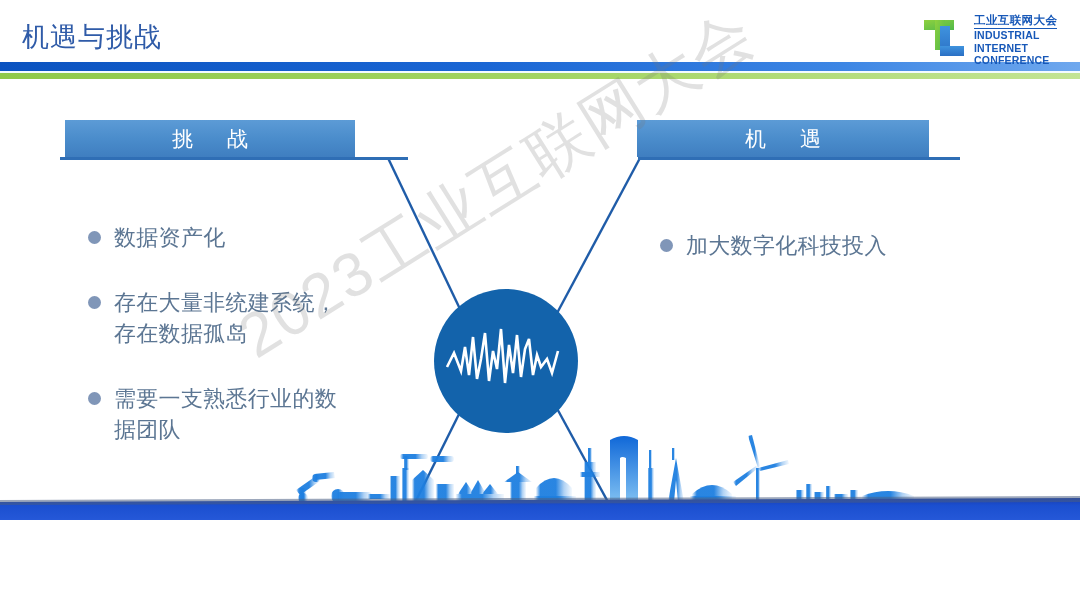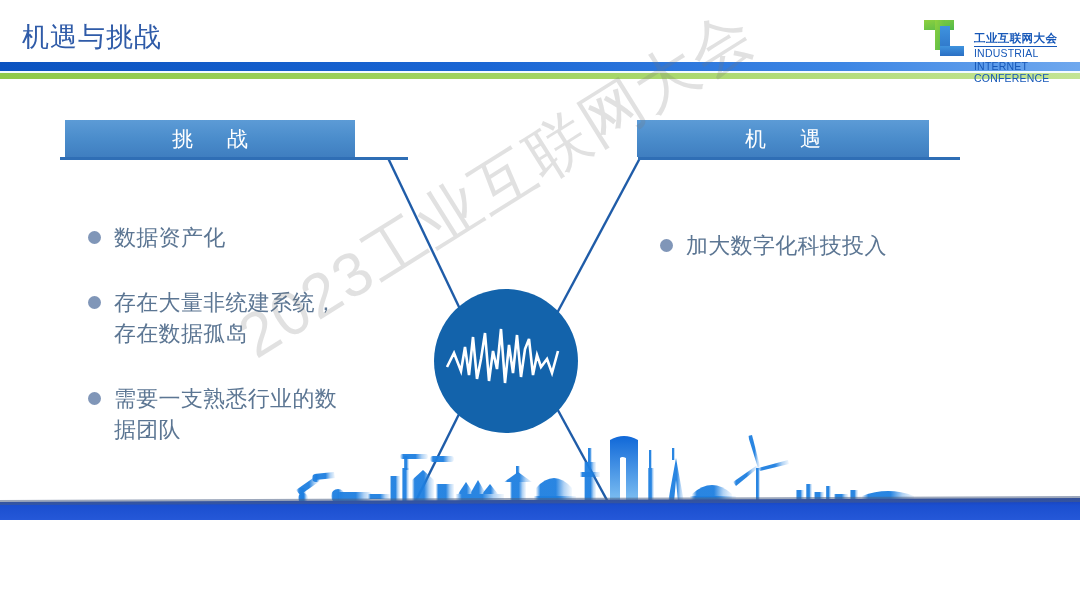--- a/index.html
+++ b/index.html
@@ -69,36 +69,36 @@
   .logo-mark {
     position: absolute;
     left: 0;
     top: 4px;
     width: 46px;
     height: 46px;
   }
   .logo-text {
     position: absolute;
     left: 52px;
-    top: 18px;
+    top: 0;
     width: 90px;
   }
   .logo-cn {
     font-size: 11.5px;
     font-weight: bold;
     color: #1758b8;
     letter-spacing: 0.4px;
     border-bottom: 1.5px solid #1758b8;
     display: inline-block;
     padding-bottom: 1px;
     line-height: 13px;
   }
   .logo-en {
     font-size: 10.5px;
-    font-weight: normal;
+    font-weight: bold;
     color: #1758b8;
     line-height: 11.6px;
     letter-spacing: 0.2px;
     margin-top: 1px;
   }
 
   
   .watermark {
     position: absolute;
     left: 245px;

